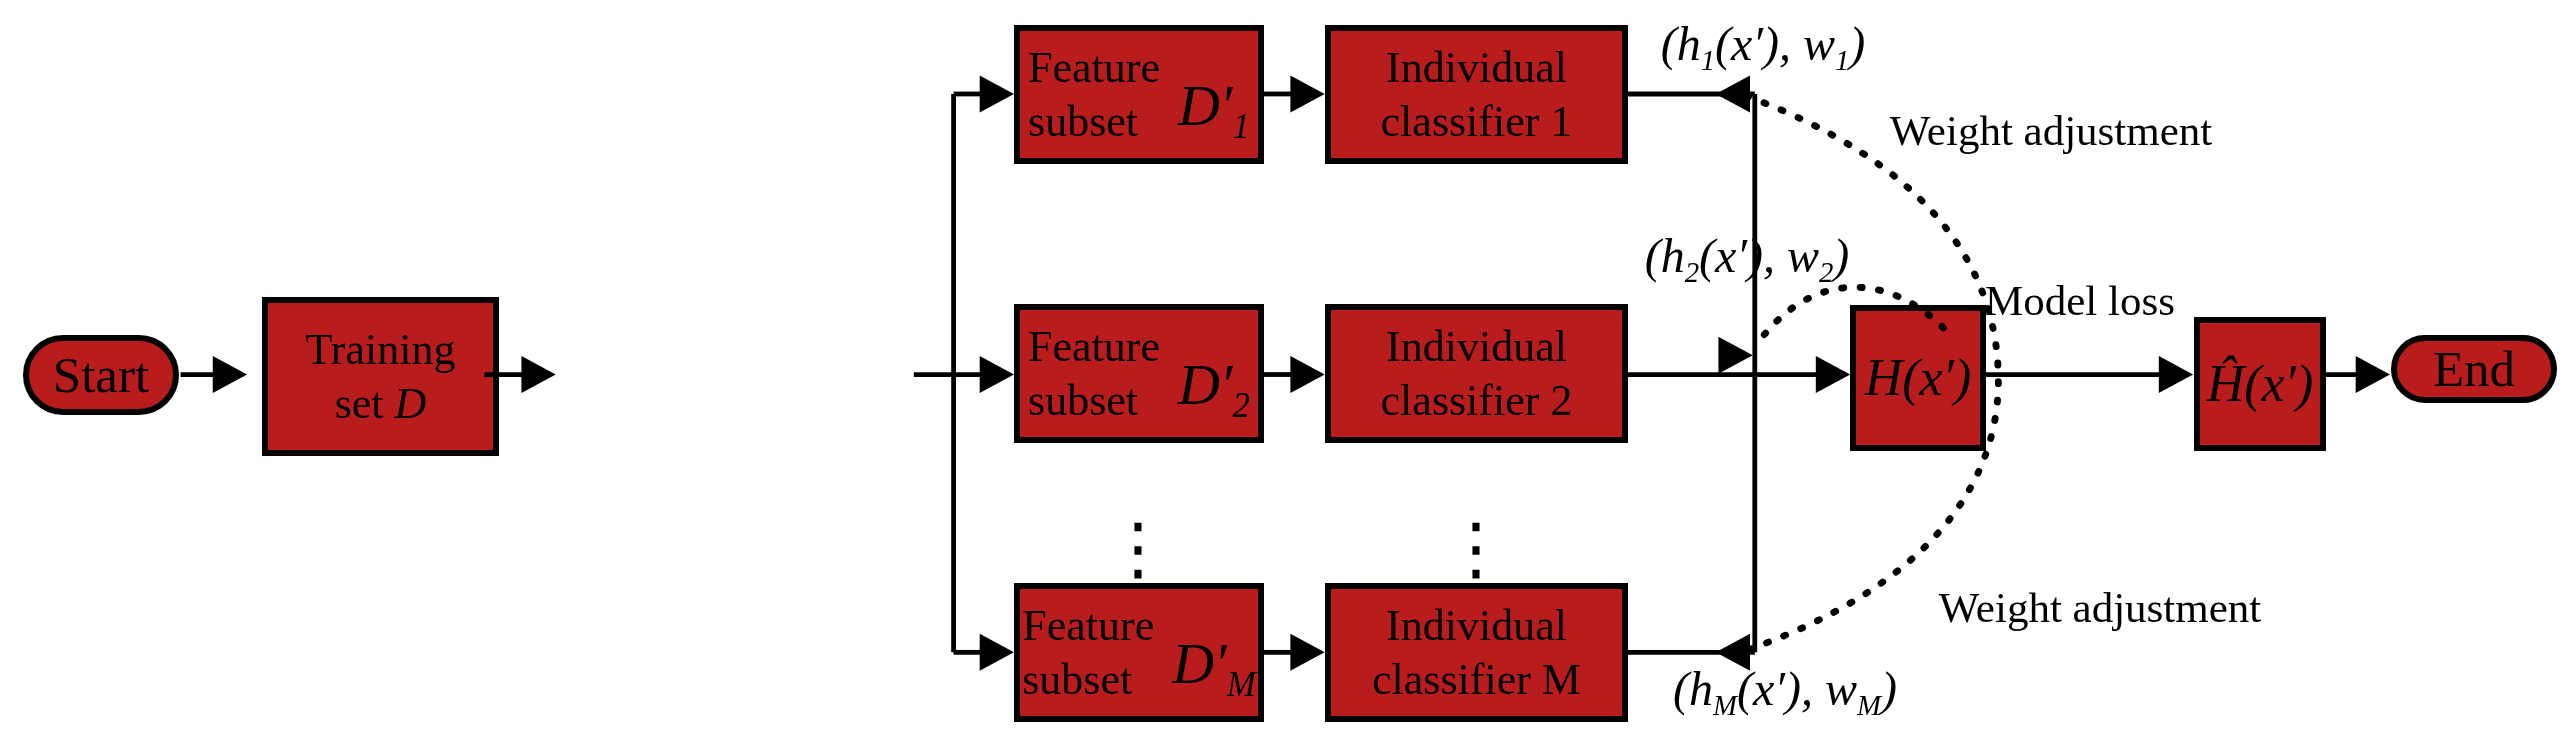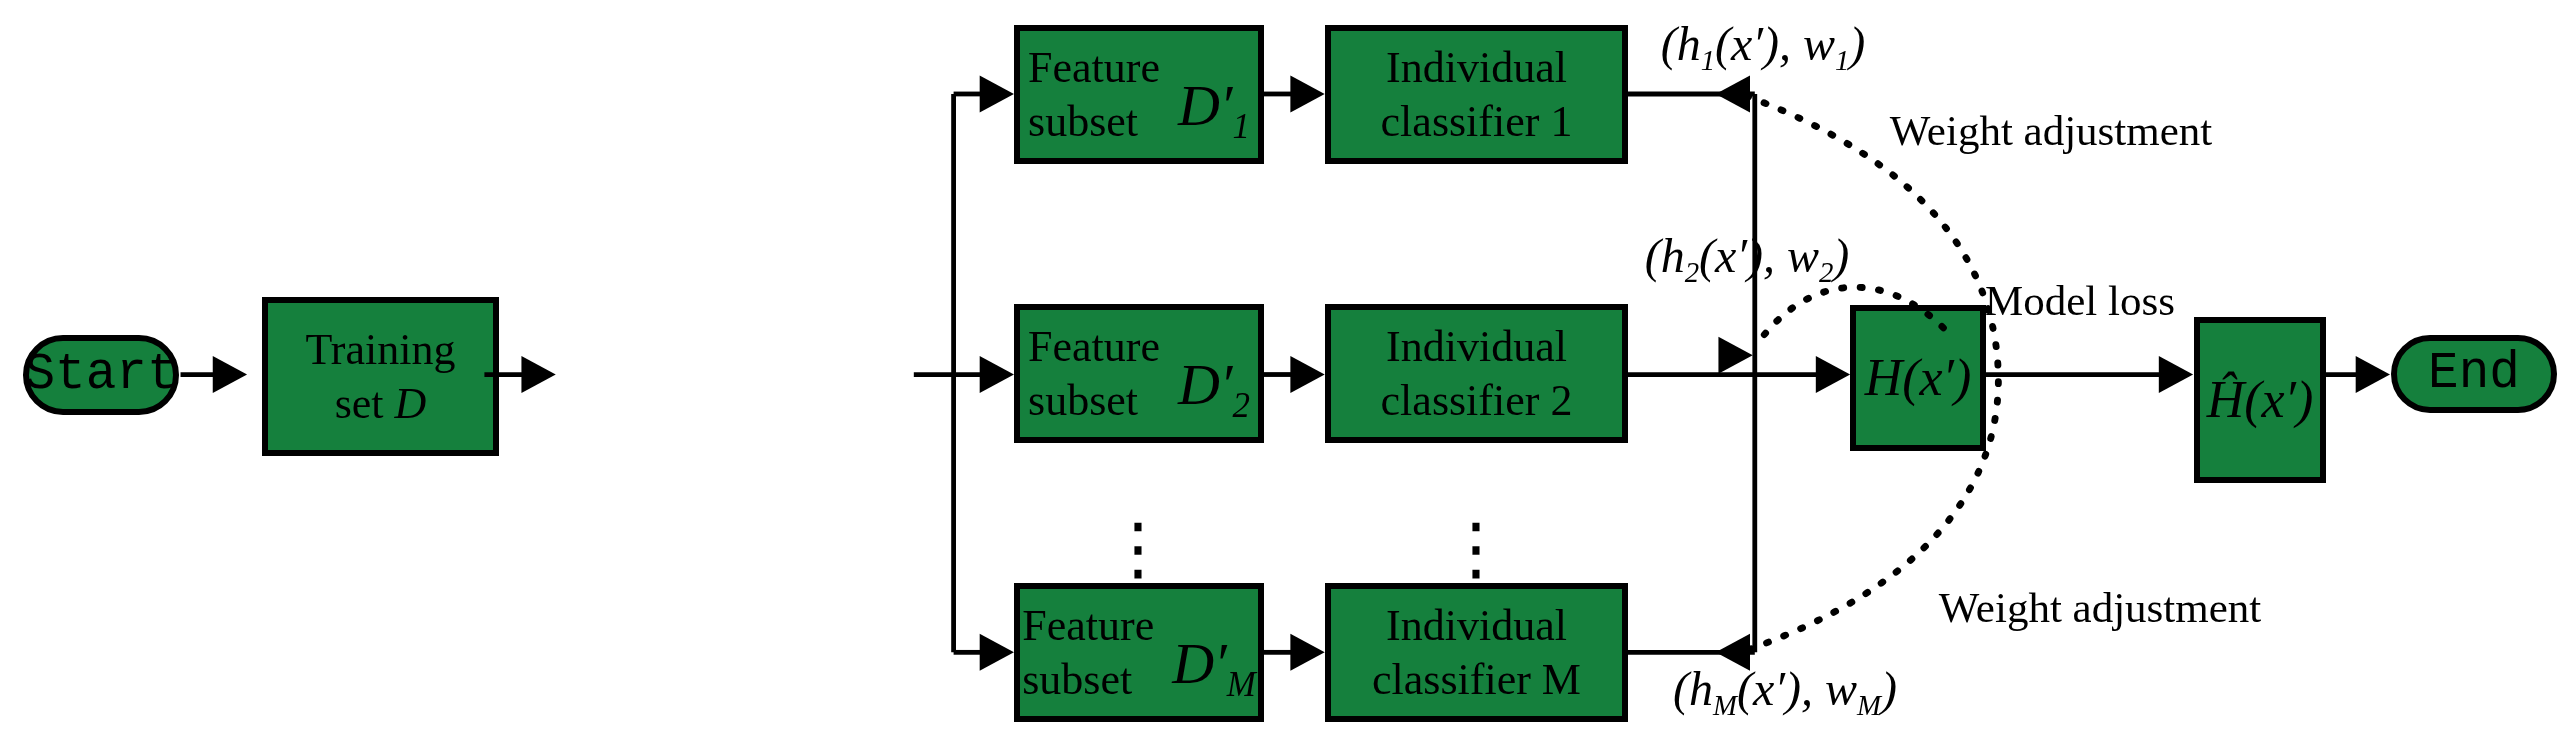--- a/index.html
+++ b/index.html
@@ -8,38 +8,37 @@
     width:2576px;height:747px;
     background:#ffffff;
     font-family:"Liberation Serif","DejaVu Serif",serif;
     color:#000;
     overflow:hidden;
   }
   .layer-svg{position:absolute;left:0;top:0;z-index:2;pointer-events:none;}
   .node{
     position:absolute;
     box-sizing:border-box;
-    background:#15803d;
+    background:#b91c1c;
     border:6.2px solid #000;
     display:flex;
     flex-direction:column;
     align-items:center;
     justify-content:center;
     text-align:center;
     font-size:44px;
     line-height:1.22;
     z-index:1;
     white-space:nowrap;
   }
   .oval{
     border-radius:41px;
     border-width:6.9px;
     font-size:51px;
     flex-direction:row;
-    font-family:Liberation Mono, monospace;
   }
   .subset{flex-direction:row;gap:18px;}
   .subset .lines{text-align:left;}
   .subset .symbol{font-size:58px;margin-top:23px;}
   .combiner{font-size:52px;}
   .lbl{
     position:absolute;
     transform:translate(-50%,-50%);
     white-space:nowrap;
     z-index:3;
@@ -139,25 +138,25 @@
 
   <div class="node" style="left:1325px;top:583px;width:303px;height:139px;">
     <span>Individual</span>
     <span>classifier M</span>
   </div>
 
   <div class="node combiner" style="left:1850px;top:305px;width:136px;height:146px;align-items:center;">
     <span><i>H(x′)</i></span>
   </div>
 
-  <div class="node combiner" style="left:2194px;top:317px;width:132px;height:166px;">
+  <div class="node combiner" style="left:2194px;top:317px;width:132px;height:134px;">
     <span><i>Ĥ(x′)</i></span>
   </div>
 
-  <div class="node oval" style="left:2391px;top:335px;width:166px;height:78px;">
+  <div class="node oval" style="left:2391px;top:335px;width:166px;height:68px;">
     <span>End</span>
   </div>
 
   <div class="lbl formula" style="left:1763px;top:43px;"><i>(h<sub>1</sub>(x′), w<sub>1</sub>)</i></div>
 
   <div class="lbl formula" style="left:1747px;top:255px;"><i>(h<sub>2</sub>(x′), w<sub>2</sub>)</i></div>
 
   <div class="lbl formula" style="left:1785px;top:688px;"><i>(h<sub>M</sub>(x′), w<sub>M</sub>)</i></div>
 
   <div class="lbl" style="left:2051px;top:130px;">Weight adjustment</div>

